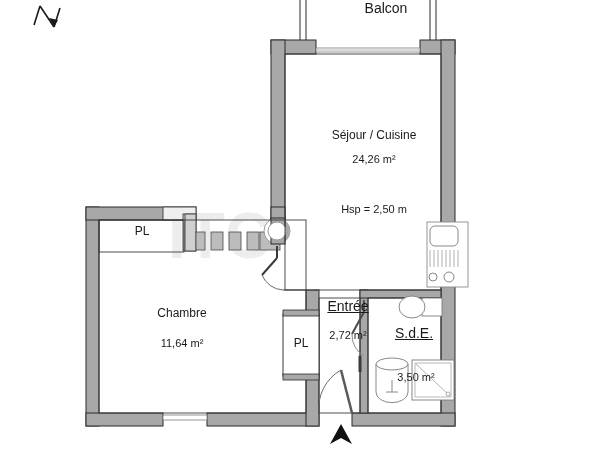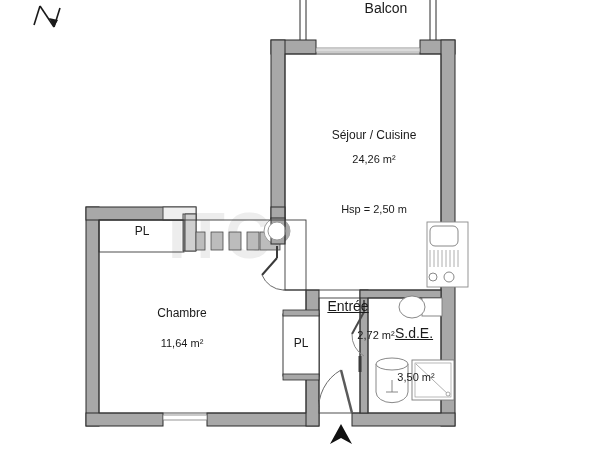--- a/index.html
+++ b/index.html
@@ -206,21 +206,21 @@
 <div class="lbl balcon-label ctr" style="left:372px;top:0px;">Balcon</div>
 
 <div class="lbl room-name ctr" style="left:374px;top:128px;">Séjour / Cuisine</div>
 <div class="lbl room-area ctr" style="left:374px;top:153px;">24,26 m²</div>
 <div class="lbl room-hsp ctr" style="left:374px;top:203px;">Hsp = 2,50 m</div>
 
 <div class="lbl room-name ctr" style="left:182px;top:306px;">Chambre</div>
 <div class="lbl room-area ctr" style="left:182px;top:337px;">11,64 m²</div>
 
 <div class="lbl small-name ctr" style="left:348px;top:298px;text-decoration:underline;">Entrée</div>
-<div class="lbl room-area ctr" style="left:348px;top:329px;margin-left:28px;">2,72 m²</div>
+<div class="lbl room-area ctr" style="left:348px;top:329px;">2,72 m²</div>
 
 <div class="lbl small-name ctr" style="left:414px;top:325px;text-decoration:underline;">S.d.E.</div>
 <div class="lbl room-area ctr" style="left:416px;top:371px;">3,50 m²</div>
 
 <div class="lbl pl-label ctr" style="left:142px;top:224px;">PL</div>
 <div class="lbl pl-label ctr" style="left:301px;top:336px;">PL</div>
 
 <div class="lbl" style="left:30px;top:2px;font-size:13px;opacity:0;">N</div>
 
 </body></html>

